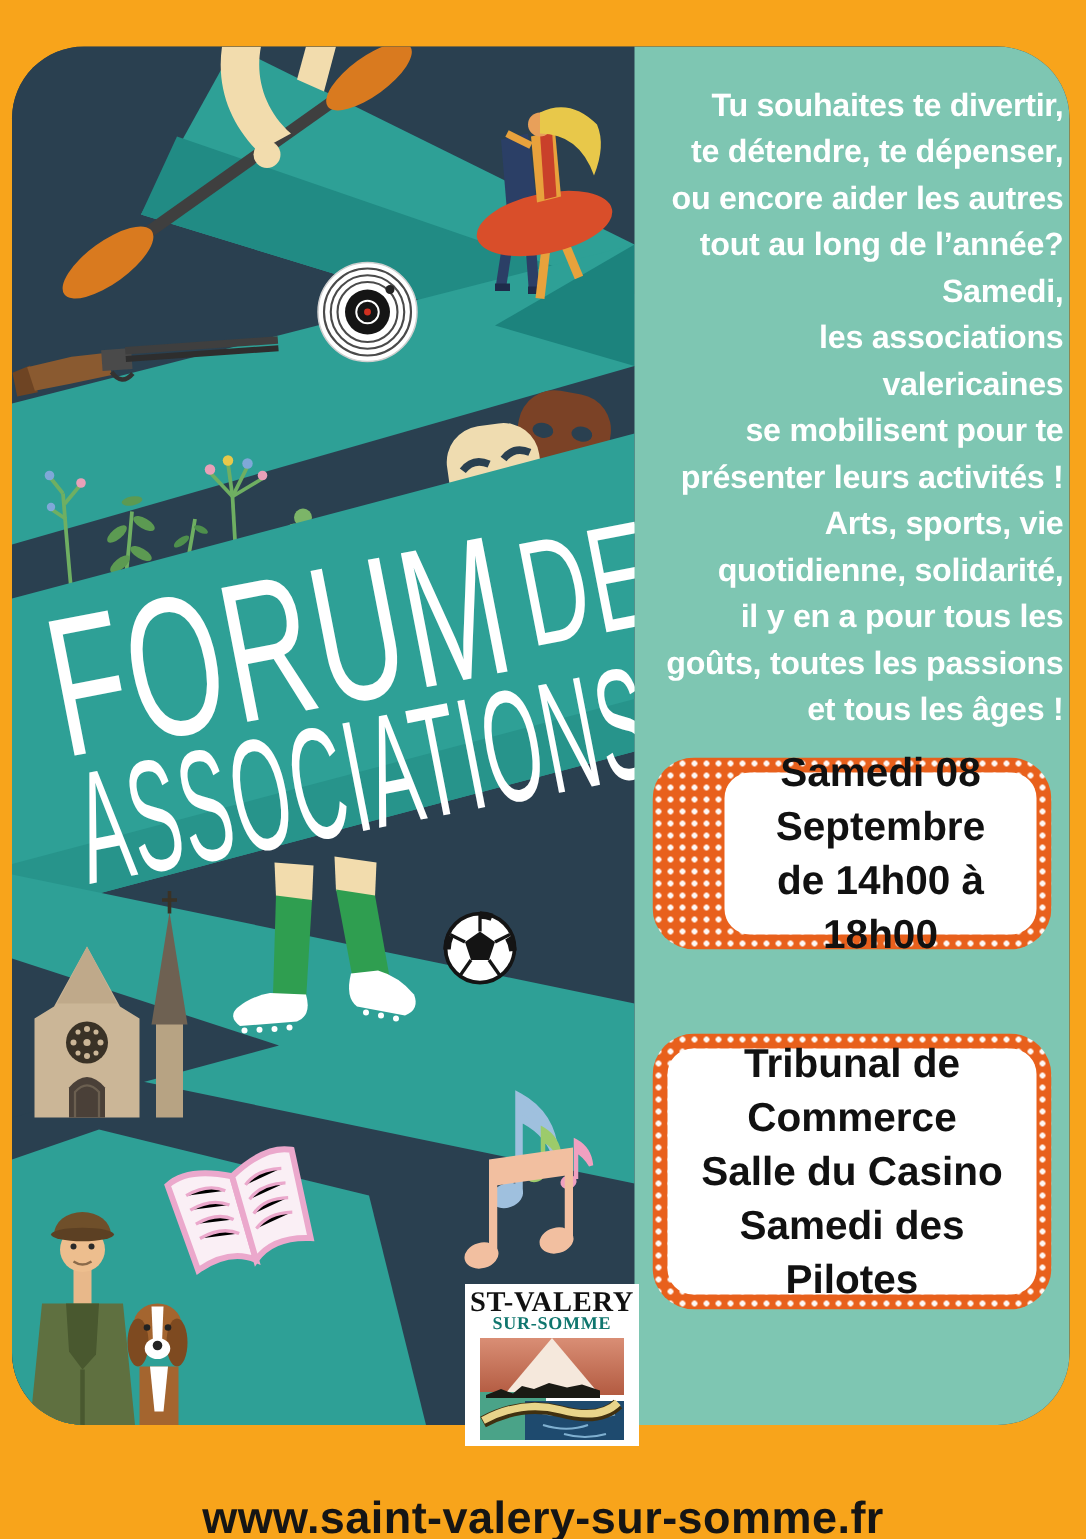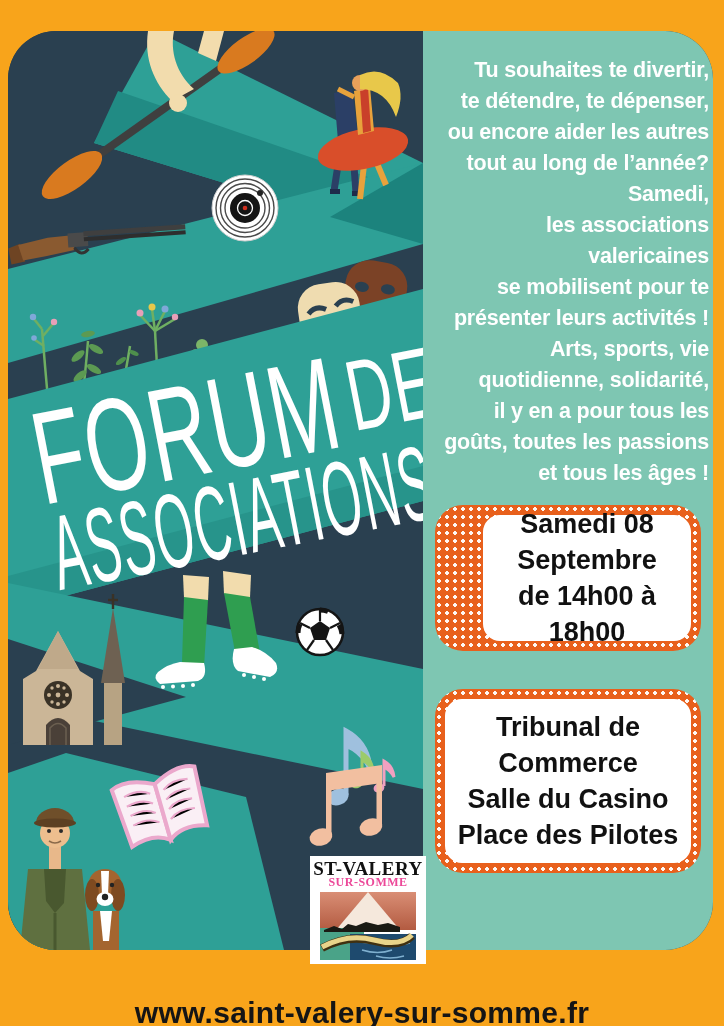--- a/index.html
+++ b/index.html
@@ -34,38 +34,38 @@
     text-align:right;color:#FFFFFF;font-weight:700;
     font-size:21.5px;line-height:31px;white-space:pre-line;letter-spacing:-0.2px;
   }
   .info-box{
     position:absolute;left:12px;width:266px;box-sizing:border-box;
     background-color:#E8601C;
     background-image:radial-gradient(circle, rgba(255,255,255,0.95) 1.7px, transparent 2.1px);
     background-size:8px 8px;
     border-radius:28px;padding:10px;
   }
-  .info-box.b1{top:474px;height:146px;padding-left:48px;}
+  .info-box.b1{top:474px;height:128px;padding-left:48px;}
   .info-box.b2{top:658px;height:184px;}
   .info-inner{
     background:#FFFFFF;border-radius:17px;width:100%;height:100%;
     display:flex;align-items:center;justify-content:center;
   }
   .info-text{
     margin:0;text-align:center;color:#111111;font-weight:700;
     font-size:27px;line-height:36px;white-space:pre-line;
   }
   
   .logo{
     position:absolute;left:310px;top:856px;width:116px;height:108px;
     background:#FFFFFF;z-index:6;box-sizing:border-box;
     text-align:center;padding-top:5px;
   }
   .logo-l1{font-family:"Liberation Serif", serif;font-weight:700;font-size:19px;letter-spacing:0.5px;color:#111111;line-height:15px;}
-  .logo-l2{font-family:"Liberation Serif", serif;font-weight:700;font-size:12px;letter-spacing:0.5px;color:#ec4899;line-height:13px;}
+  .logo-l2{font-family:"Liberation Serif", serif;font-weight:700;font-size:12px;letter-spacing:0.5px;color:#0f766e;line-height:13px;}
   .footer{
     position:absolute;left:0;top:996px;width:100%;text-align:center;
     font-size:30px;font-weight:700;color:#151515;letter-spacing:0.3px;z-index:2;
   }
 </style>
 </head>
 <body>
 
 <div style="position:absolute;inset:0;">
 
@@ -340,21 +340,21 @@
 Septembre
 de 14h00 à 18h00</p>
         </div>
       </div>
 
       <div class="info-box b2">
         <div class="info-inner">
           <p class="info-text">Tribunal de
 Commerce
 Salle du Casino
-Place des Pilotes</p>
+Samedi des Pilotes</p>
         </div>
       </div>
     </div>
   </div>
 
   <div class="logo">
     <div class="logo-l1">ST-VALERY</div>
     <div class="logo-l2">SUR-SOMME</div>
     <svg width="104" height="68" viewBox="0 0 104 68" style="margin-top:3px;">
       <defs>

